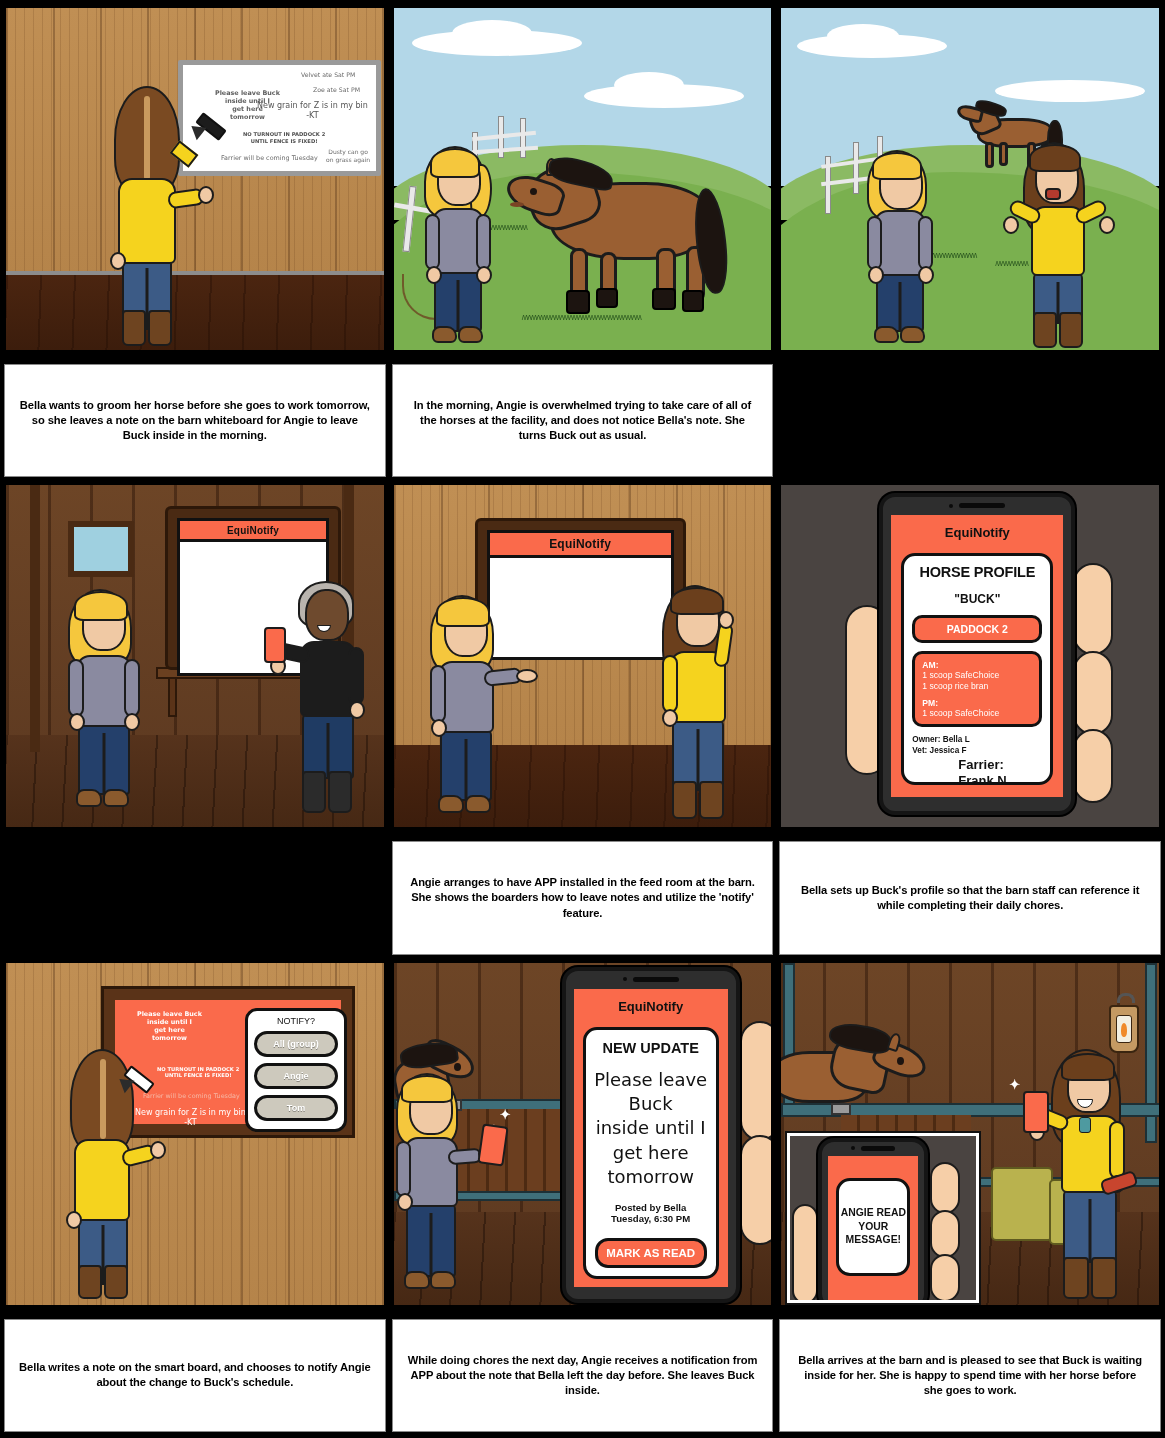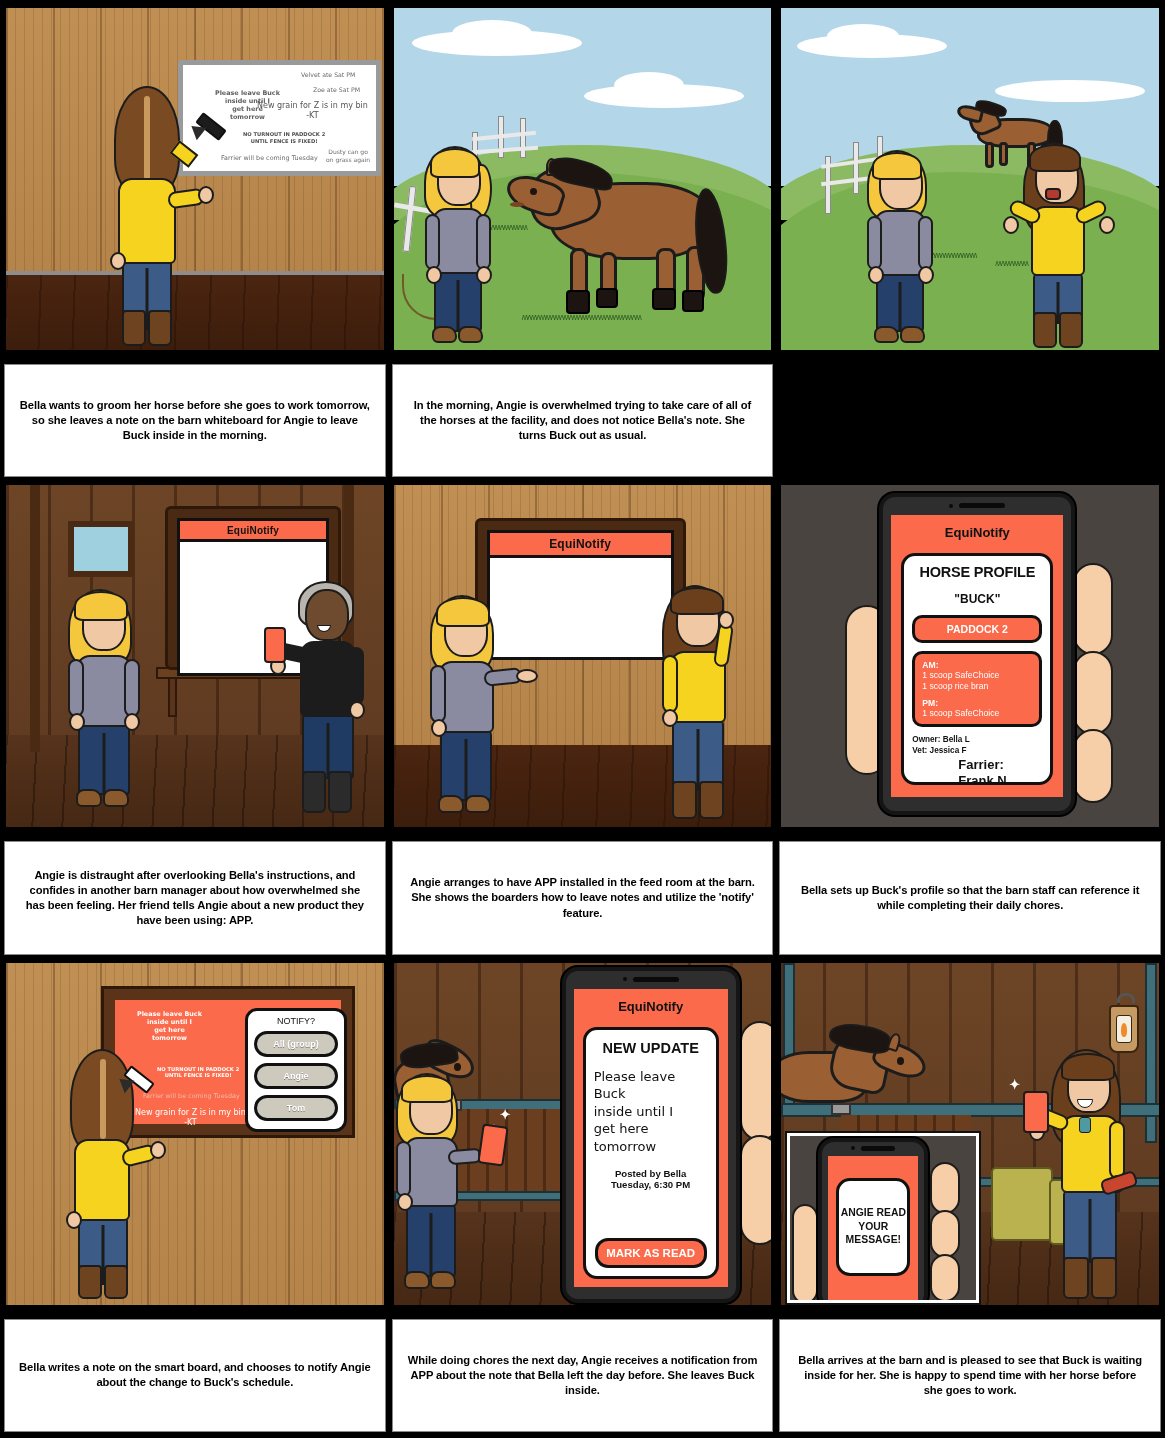--- a/index.html
+++ b/index.html
@@ -427,23 +427,20 @@
         <div class="arm" style="left:56px; top:66px; width:16px; height:58px; background:#1c1c1c;"></div>
         <div class="hand" style="left:-22px; top:76px;"></div>
         <div style="position:absolute; left:-28px; top:46px; width:22px; height:36px; background:#fa6a4b; border:2px solid #1c1c1c; border-radius:4px; z-index:5;"></div>
         <div class="hand" style="left:57px; top:120px;"></div>
         <div class="legs" style="left:10px; top:132px; width:52px; height:66px; background:#1f3b63;">
           <div class="leg-split"></div>
         </div>
         <div class="boot" style="left:10px; top:190px; width:24px; height:42px; background:#2b2b2b;"></div>
         <div class="boot" style="left:36px; top:190px; width:24px; height:42px; background:#2b2b2b;"></div>
       </div>
-    </div>
-    <div class="caption">
-      <p>Angie is distraught after overlooking Bella's instructions, and confides in another barn manager about how overwhelmed she has been feeling. Her friend tells Angie about a new product they have been using: APP.</p>
     </div>
   </div>
 
   <div class="cell">
     <div class="scene">
       <div class="wood-wall" style="height:76%;"></div>
       <div class="wood-floor" style="height:24%;"></div>
 
       <div class="en-board" style="left:84px; top:36px; width:205px; height:130px;">
         <div class="en-header" style="height:28px; line-height:23px; font-size:12px;">
@@ -634,21 +631,21 @@
       <div class="finger" style="left:346px; top:172px; width:40px; height:110px;"></div>
       <div class="phone" style="left:168px; top:4px; width:178px; height:336px;">
         <div class="phone-notch" style="top:6px;">
           <span class="notch-dot"></span>
           <span class="notch-bar"></span>
         </div>
         <div class="phone-screen" style="left:8px; top:18px; right:8px; bottom:12px;">
           <div class="app-title" style="font-size:13px; padding-top:10px;">EquiNotify</div>
           <div class="card" style="position:absolute; left:9px; right:9px; top:38px; bottom:8px; padding:10px 8px;">
             <div style="text-align:center; font-weight:bold; font-size:14.5px; color:#111;">NEW UPDATE</div>
-            <div class="handwritten" style="font-size:13px; color:#111; margin-top:12px; white-space:pre-line; line-height:1.35;">Please leave
+            <div class="handwritten" style="text-align:center; font-size:18px; color:#111; margin-top:12px; white-space:pre-line; line-height:1.35;">Please leave
 Buck
 inside until I
 get here
 tomorrow</div>
             <div style="text-align:center; font-weight:bold; font-size:9.6px; color:#111; margin-top:13px;">Posted by Bella</div>
             <div style="text-align:center; font-weight:bold; font-size:9.6px; color:#111;">Tuesday, 6:30 PM</div>
             <div class="pill" style="position:absolute; left:9px; right:9px; bottom:8px; padding:6px 0; font-size:11.5px; border-radius:13px;">MARK AS READ</div>
           </div>
         </div>
       </div>

